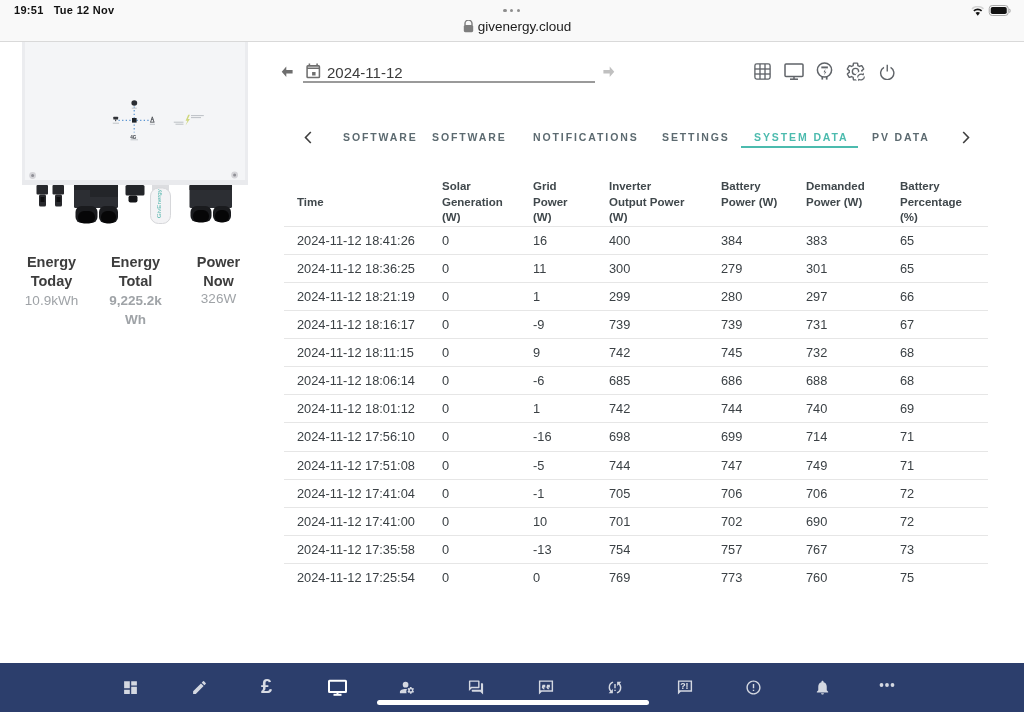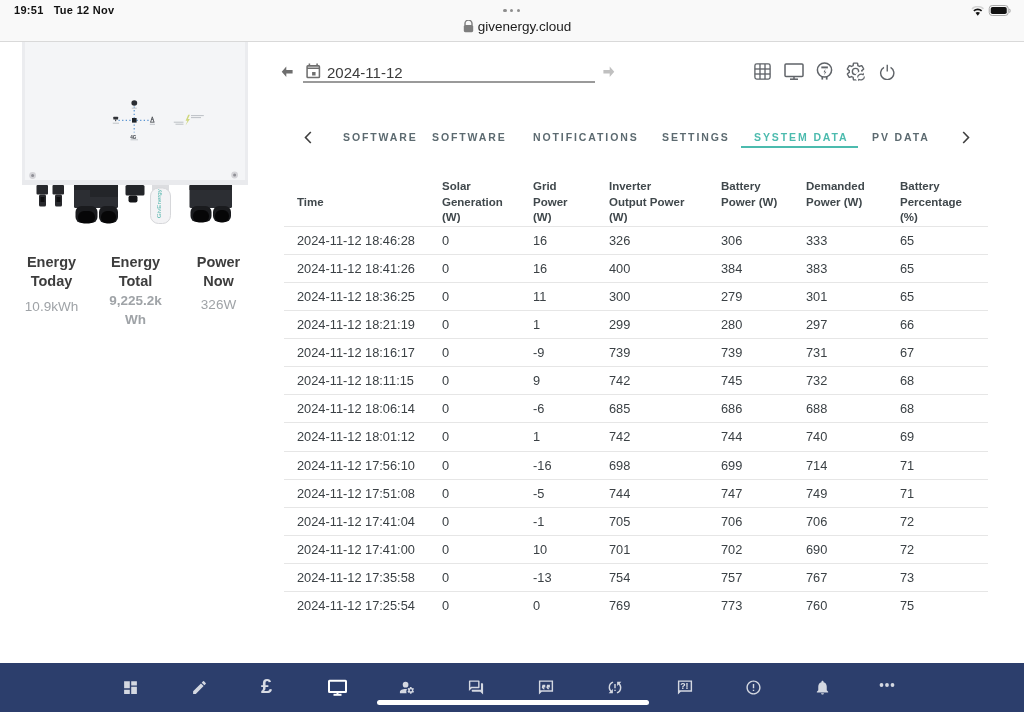--- a/index.html
+++ b/index.html
@@ -146,29 +146,20 @@
       <tr>
 <th class="time">Time</th>
 <th>Solar<br>Generation<br>(W)</th>
 <th>Grid<br>Power<br>(W)</th>
 <th>Inverter<br>Output Power<br>(W)</th>
 <th>Battery<br>Power (W)</th>
 <th>Demanded<br>Power (W)</th>
 <th>Battery<br>Percentage<br>(%)</th>
 </tr>
 <tr>
-        <td class="time">2024-11-12 18:46:28</td>
-        <td>0</td>
-        <td>16</td>
-        <td>326</td>
-        <td>306</td>
-        <td>333</td>
-        <td>65</td>
-      </tr>
-<tr>
         <td class="time">2024-11-12 18:41:26</td>
         <td>0</td>
         <td>16</td>
         <td>400</td>
         <td>384</td>
         <td>383</td>
         <td>65</td>
       </tr>
 <tr>
         <td class="time">2024-11-12 18:36:25</td>
@@ -355,23 +346,23 @@
     <rect x="168.5" y="164" width="21" height="16" rx="6"></rect>
     <rect x="191" y="164" width="18" height="16" rx="6"></rect>
   </g>
   <g fill="#060607">
     <rect x="171" y="168" width="16" height="12.5" rx="6"></rect>
     <rect x="193" y="168" width="14" height="12.5" rx="6"></rect>
   </g>
 </svg>
 
 
-<div class="abs" style="left:9px;top:253px;width:85px;text-align:center;font-size:14.5px;font-weight:bold;color:#3d3d3d;line-height:18.5px;">Energy<br>Today<div style="font-weight:normal;font-size:13.5px;color:#9fa3a7;margin-top:8px;">10.9kWh</div></div>
+<div class="abs" style="left:9px;top:253px;width:85px;text-align:center;font-size:14.5px;font-weight:bold;color:#3d3d3d;line-height:18.5px;">Energy<br>Today<div style="font-weight:normal;font-size:13.5px;color:#9fa3a7;margin-top:2px;">10.9kWh</div></div>
 <div class="abs" style="left:93px;top:253px;width:85px;text-align:center;font-size:14.5px;font-weight:bold;color:#3d3d3d;line-height:18.5px;">Energy<br>Total<div style="font-weight:bold;font-size:13.5px;color:#9fa3a7;margin-top:2px;text-align:center;">9,225.2k<br>Wh</div></div>
-<div class="abs" style="left:176px;top:253px;width:85px;text-align:center;font-size:14.5px;font-weight:bold;color:#3d3d3d;line-height:18.5px;">Power<br>Now<div style="font-weight:normal;font-size:13.5px;color:#9fa3a7;margin-top:6px;">326W</div></div>
+<div class="abs" style="left:176px;top:253px;width:85px;text-align:center;font-size:14.5px;font-weight:bold;color:#3d3d3d;line-height:18.5px;">Power<br>Now<div style="font-weight:normal;font-size:13.5px;color:#9fa3a7;margin-top:0;">326W</div></div>
 
 
 <div id="toolbar"></div>
 <svg class="tbi" style="left:122px" width="17" height="17" viewBox="0 0 24 24">
     <path fill="rgba(255,255,255,0.8)" d="M3 13h8V3H3v10zm0 8h8v-6H3v6zm10 0h8V11h-8v10zm0-18v6h8V3h-8z"></path>
   </svg>
 <svg class="tbi" style="left:191px" width="17" height="17" viewBox="0 0 24 24">
     <path fill="rgba(255,255,255,0.8)" d="M3 17.25V21h3.75L17.81 9.94l-3.75-3.75L3 17.25zM20.71 7.04a1 1 0 0 0 0-1.41l-2.34-2.34a1 1 0 0 0-1.41 0l-1.83 1.83 3.75 3.75 1.83-1.83z"></path>
   </svg>
 <div class="tbi abs" style="left:261px;top:675px;font-size:20px;color:rgba(255,255,255,0.82);font-weight:bold;">£</div>

